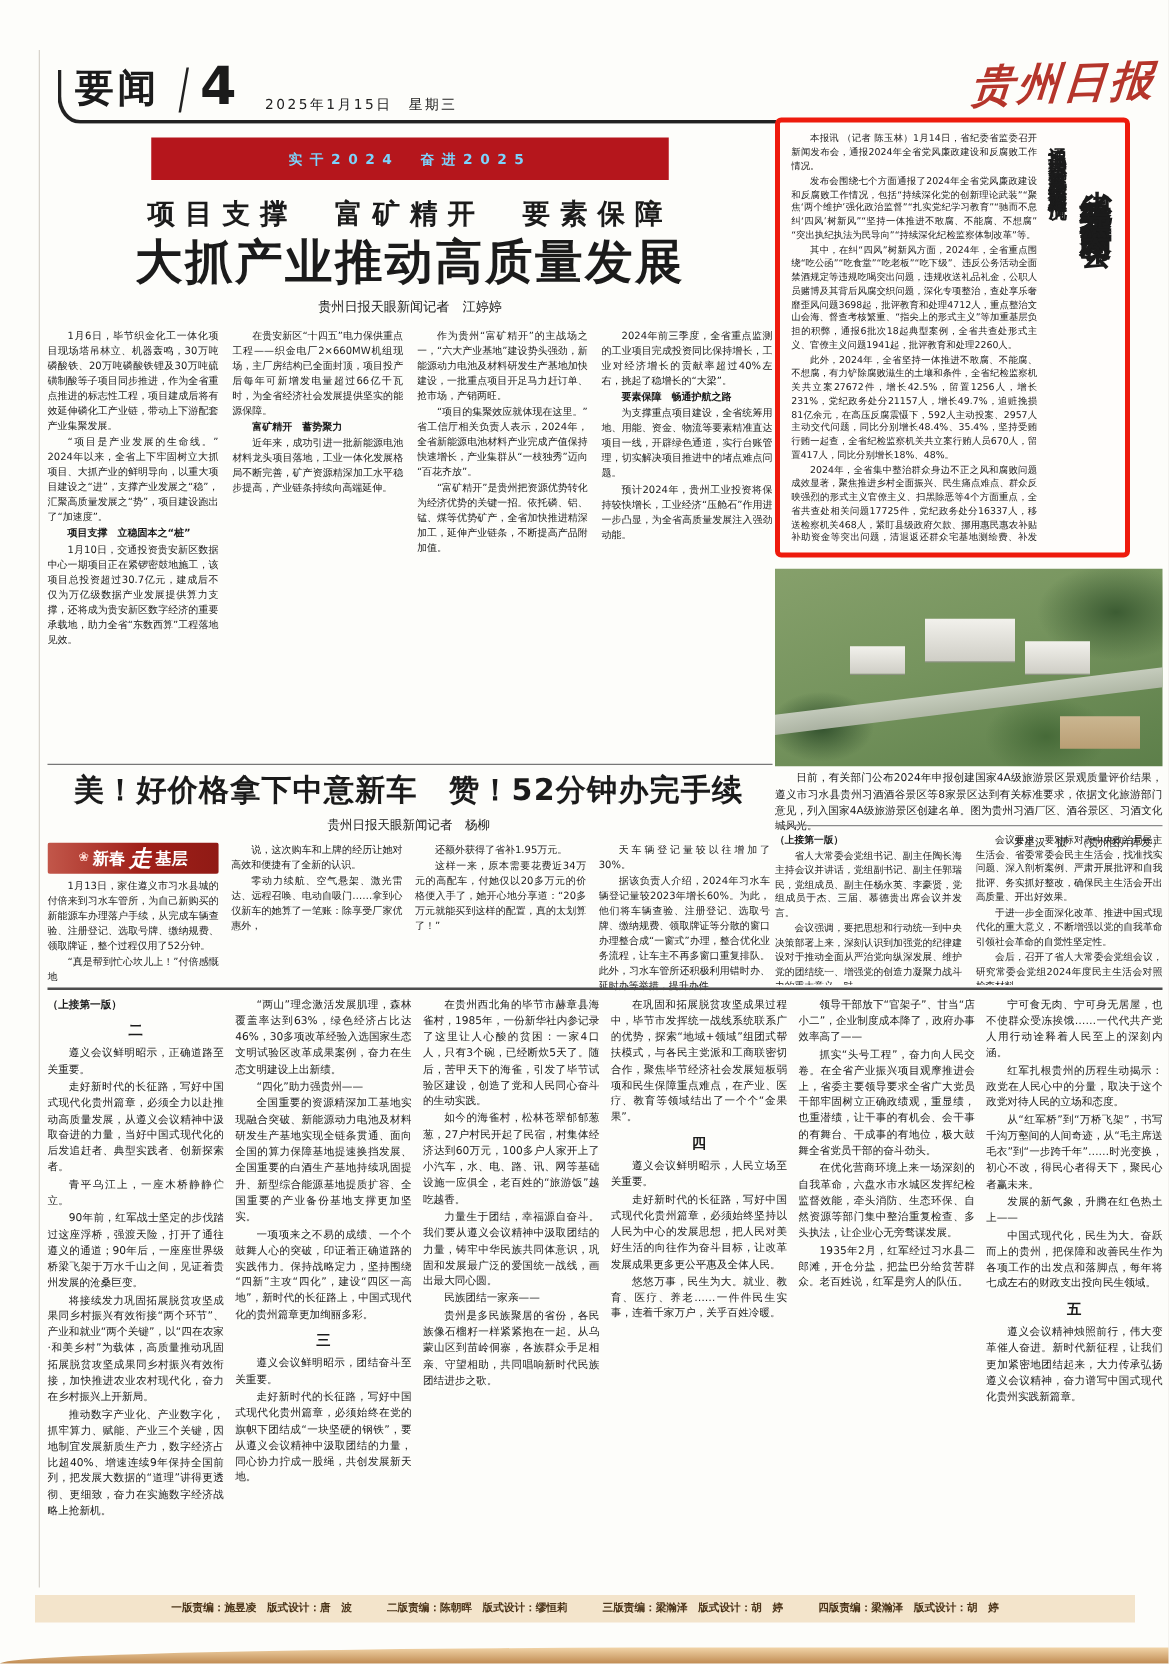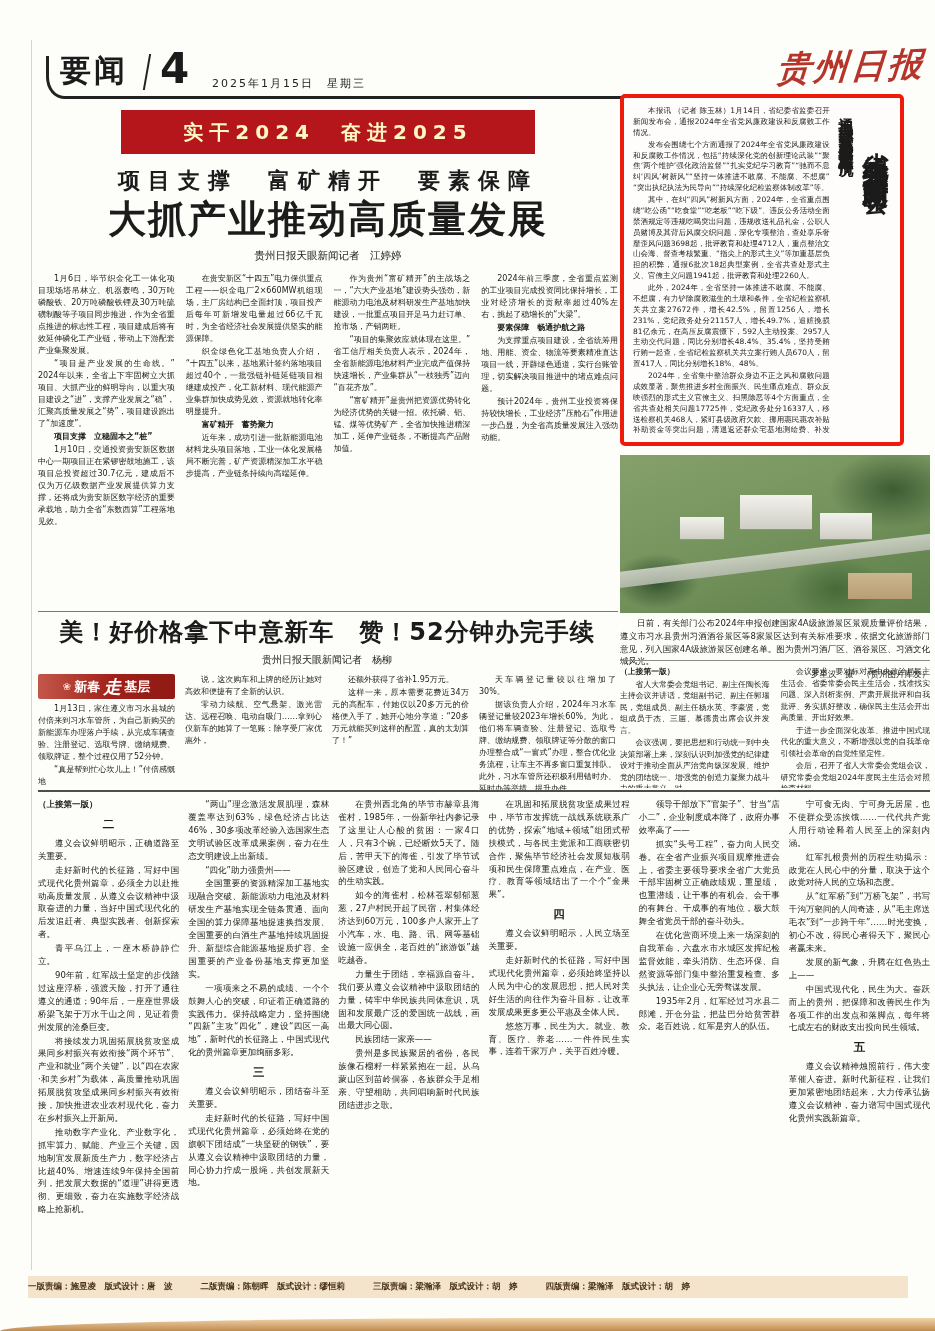--- a/index.html
+++ b/index.html
@@ -17,22 +17,22 @@
         transform:skewX(-6deg) rotate(-2deg);letter-spacing:3px;}
   
   .para{font-size:8px;line-height:1.5;text-align:justify;text-indent:2em;margin:0 0 1px 0;}
   .subhead{font-weight:800;}
   .jump-label{text-indent:0;font-weight:800;}
   .sec-num{text-align:center;font-weight:800;font-size:11.5px;margin:6px 0 5px 0;}
   .cols{display:flex;overflow:hidden;}
   .col{flex:1;overflow:hidden;}
   
   .lead{position:absolute;left:38px;top:106px;width:580px;}
-  .lead-banner{width:414px;height:44px;margin:4px auto 0 auto;background:#b5161c;color:#fef9c3;
-        display:flex;align-items:center;justify-content:center;font-size:20px;font-weight:800;letter-spacing:6px;}
+  .lead-banner{width:414px;height:34px;margin:4px auto 0 auto;background:#b5161c;color:#7dd3fc;
+        display:flex;align-items:center;justify-content:center;font-size:11px;font-weight:800;letter-spacing:6px;}
   .lead-kicker{margin-top:12px;text-align:center;font-size:22px;font-weight:800;letter-spacing:8px;}
   .lead-headline{margin-top:2px;text-align:center;font-size:38px;font-weight:700;letter-spacing:2px;line-height:1.15;}
   .lead-byline{margin-top:7px;text-align:center;font-size:10.5px;color:#222;
         font-family:"DejaVu Serif","Liberation Serif",serif;}
   .lead-body{margin-top:10px;height:352px;gap:11px;}
   
   .redbox{position:absolute;left:620px;top:94px;width:284px;height:352px;border:4px solid #ee1b0d;
         border-radius:5px;background:#fffdfb;box-sizing:border-box;padding:8px 6px 8px 9px;display:flex;gap:7px;}
   .redbox .box-body{flex:1;overflow:hidden;}
   .redbox .box-body .para{font-size:7.5px;line-height:1.45;}
@@ -69,21 +69,21 @@
       border-radius:2px;color:#fff;display:flex;align-items:center;justify-content:center;gap:3px;margin-bottom:4px;}
   .tag-blossom{font-size:10px;color:#ffd9d2;}
   .tag-pre,.tag-post{font-size:13px;font-weight:800;}
   .tag-mid{font-size:18px;font-weight:900;font-style:italic;font-family:"DejaVu Serif","Liberation Serif",serif;}
   
   .rule-bottom{position:absolute;left:38px;top:790px;width:892px;height:2px;background:#4d4d4d;}
   .bottom{position:absolute;left:38px;top:798px;width:892px;height:472px;gap:9px;}
   .bottom .para{font-size:8.5px;line-height:1.52;}
   
   .footer{position:absolute;left:28px;top:1276px;width:880px;height:22px;background:#f3e4cb;
-      display:flex;align-items:center;gap:28px;}
+      display:flex;align-items:center;justify-content:center;gap:28px;}
   .footer span{font-size:8.5px;font-weight:700;color:#4530126;color:#4a3318;white-space:nowrap;}
   .page-edge{position:absolute;left:0;top:1318px;width:935px;height:13px;
       background:linear-gradient(#f1d4a8,#c08b52);border-top-left-radius:60% 100%;}
   .left-edge{position:absolute;left:31px;top:40px;width:1px;height:1230px;background:#d8d4cc;}
 </style>
 </head>
 <body>
 
 <div class="page">
 
@@ -102,21 +102,20 @@
     <div class="lead-byline">贵州日报天眼新闻记者　江婷婷</div>
     <div class="lead-body cols">
       <div class="col">
           <p class="para">1月6日，毕节织金化工一体化项目现场塔吊林立、机器轰鸣，30万吨磷酸铁、20万吨磷酸铁锂及30万吨硫磺制酸等子项目同步推进，作为全省重点推进的标志性工程，项目建成后将有效延伸磷化工产业链，带动上下游配套产业集聚发展。</p>
           <p class="para">“项目是产业发展的生命线。”2024年以来，全省上下牢固树立大抓项目、大抓产业的鲜明导向，以重大项目建设之“进”，支撑产业发展之“稳”，汇聚高质量发展之“势”，项目建设跑出了“加速度”。</p>
           <p class="para subhead">项目支撑　立稳固本之“桩”</p>
           <p class="para">1月10日，交通投资贵安新区数据中心一期项目正在紧锣密鼓地施工，该项目总投资超过30.7亿元，建成后不仅为万亿级数据产业发展提供算力支撑，还将成为贵安新区数字经济的重要承载地，助力全省“东数西算”工程落地见效。</p>
         </div>
       <div class="col">
           <p class="para">在贵安新区“十四五”电力保供重点工程——织金电厂2×660MW机组现场，主厂房结构已全面封顶，项目投产后每年可新增发电量超过66亿千瓦时，为全省经济社会发展提供坚实的能源保障。</p>
-          <p class="para">织金绿色化工基地负责人介绍，“十四五”以来，基地累计签约落地项目超过40个，一批强链补链延链项目相继建成投产，化工新材料、现代能源产业集群加快成势见效，资源就地转化率明显提升。</p>
           <p class="para subhead">富矿精开　蓄势聚力</p>
           <p class="para">近年来，成功引进一批新能源电池材料龙头项目落地，工业一体化发展格局不断完善，矿产资源精深加工水平稳步提高，产业链条持续向高端延伸。</p>
         </div>
       <div class="col">
           <p class="para">作为贵州“富矿精开”的主战场之一，“六大产业基地”建设势头强劲，新能源动力电池及材料研发生产基地加快建设，一批重点项目开足马力赶订单、抢市场，产销两旺。</p>
           <p class="para">“项目的集聚效应就体现在这里。”省工信厅相关负责人表示，2024年，全省新能源电池材料产业完成产值保持快速增长，产业集群从“一枝独秀”迈向“百花齐放”。</p>
           <p class="para">“富矿精开”是贵州把资源优势转化为经济优势的关键一招。依托磷、铝、锰、煤等优势矿产，全省加快推进精深加工，延伸产业链条，不断提高产品附加值。</p>
         </div>
       <div class="col">
           <p class="para">2024年前三季度，全省重点监测的工业项目完成投资同比保持增长，工业对经济增长的贡献率超过40%左右，挑起了稳增长的“大梁”。</p>

